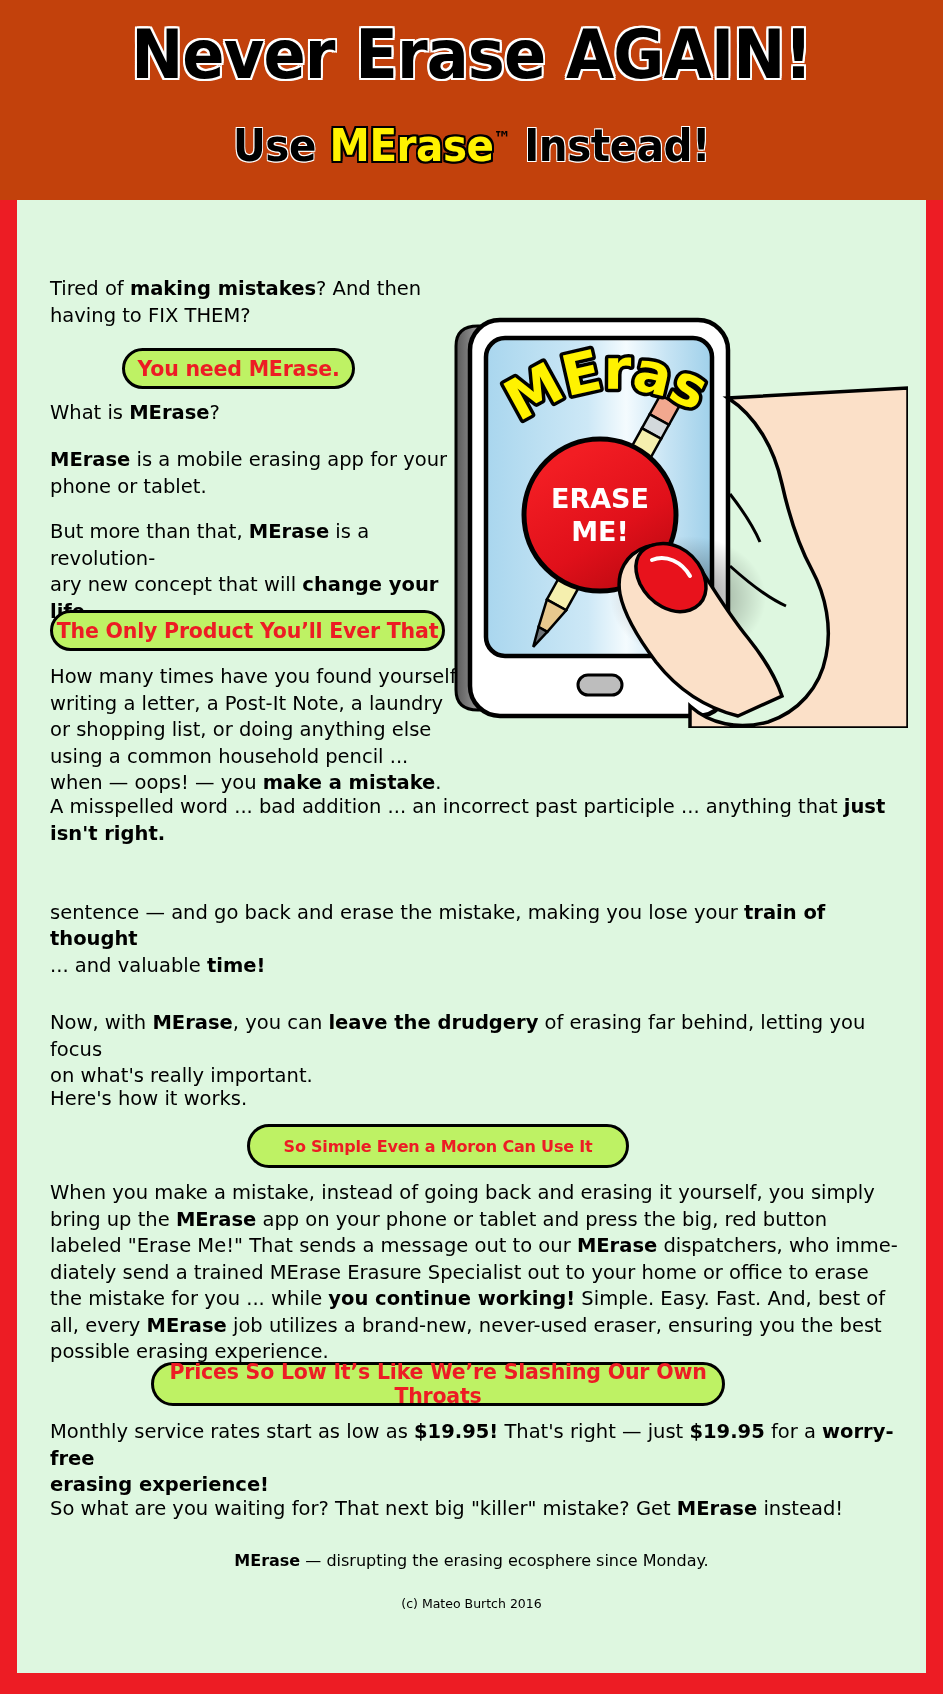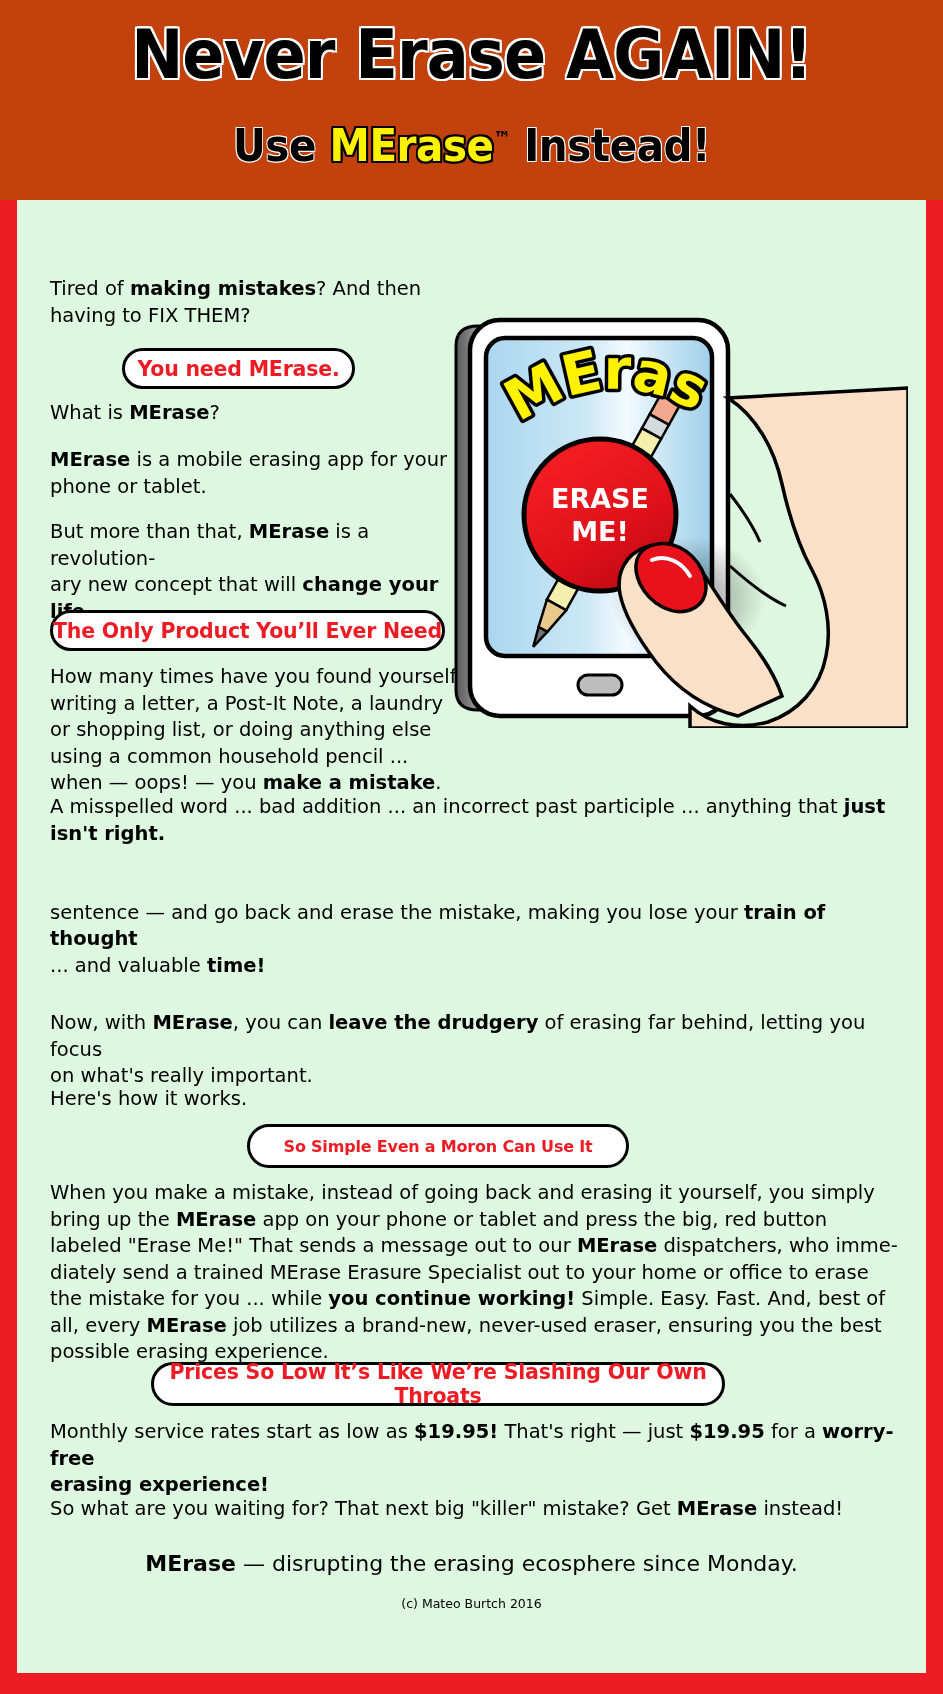--- a/index.html
+++ b/index.html
@@ -48,21 +48,21 @@
   }
   .content{position:relative;width:100%;height:100%;margin-top:48px;}
   b{font-weight:bold;}
 
   
   .tb{position:absolute;color:#000;font-size:19.5px;line-height:26.5px;}
 
   
   .pill{
     position:absolute;
-    background:#ffffff;
+    background:#bef264;
     border:3px solid #000;
     border-radius:26px;
     color:#ED1C24;
     font-weight:bold;
     text-align:center;
     display:flex;align-items:center;justify-content:center;
     box-sizing:border-box;
     letter-spacing:-0.2px;
   }
 
@@ -70,21 +70,21 @@
   .phone-wrap{position:absolute;left:438px;top:250px;width:470px;height:430px;}
   .phone-svg{display:block;}
 
   .footer-bar{position:absolute;left:0;top:1673px;width:943px;height:21px;background:#ED1C24;}
   .copyright{
     position:absolute;width:100%;text-align:center;
     font-size:12.5px;color:#000;
   }
   .closer{
     position:absolute;width:100%;text-align:center;
-    font-size:22px;color:#000;
+    font-size:16px;color:#000;
   }
 </style>
 </head>
 <body>
 
 <div class="poster">
 
   <div class="header">
     <div class="headline">Never Erase AGAIN!</div>
     <div class="subline">
@@ -113,21 +113,21 @@
         <span>phone or tablet.</span>
       </div>
 
       <div class="tb" style="left:33px;top:271px;width:404px;">
         <span>But more than that, </span><b>MErase</b><span> is a revolution-</span><br>
         <span>ary new concept that will </span><b>change your</b><br>
         <b>life</b><span>.</span>
       </div>
 
       <div class="pill" style="left:33px;top:362px;width:395px;height:41px;font-size:20.5px;">
-        <span>The Only Product You’ll Ever Need</span>
+        <span>The Only Product You’ll Ever That</span>
       </div>
 
       <div class="tb" style="left:33px;top:416px;width:410px;">
         <span>How many times have you found yourself</span><br>
         <span>writing a letter, a Post-It Note, a laundry</span><br>
         <span>or shopping list, or doing anything else</span><br>
         <span>using a common household pencil  ...</span><br>
         <span>when — oops! — you </span><b>make a mistake</b><span>.</span>
       </div>
 

